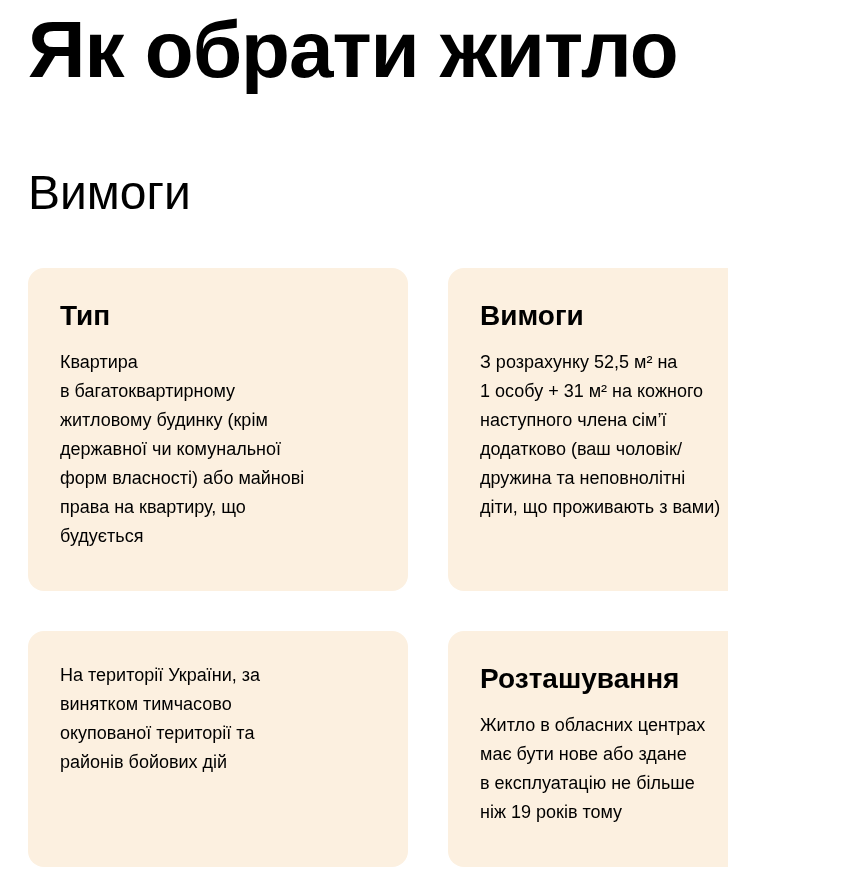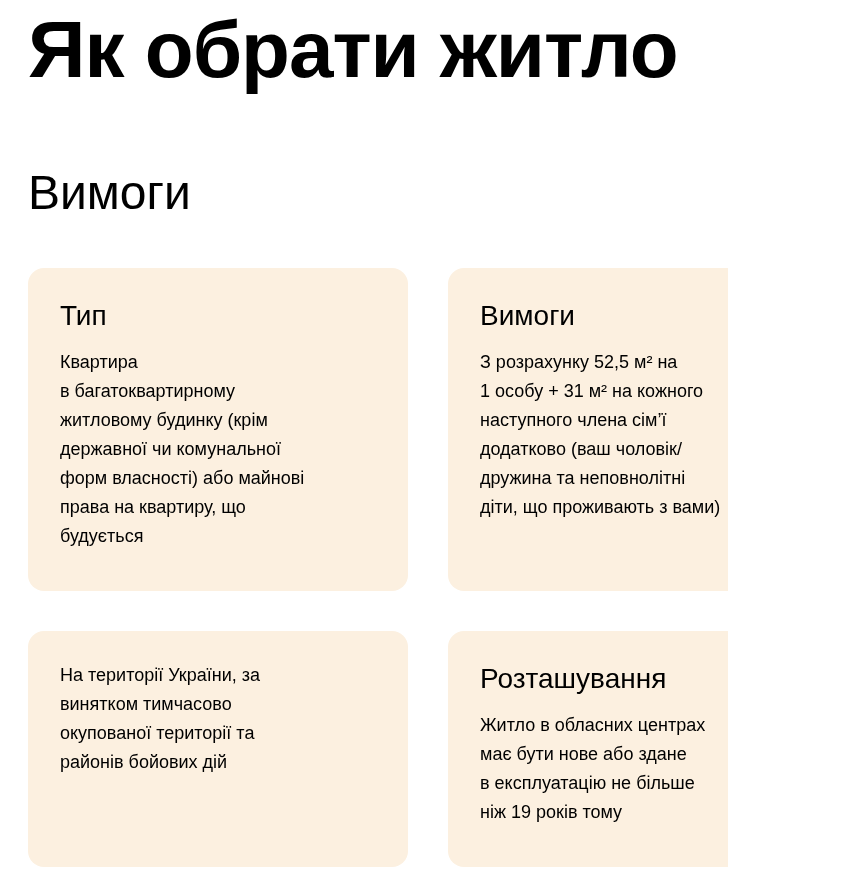--- a/index.html
+++ b/index.html
@@ -36,21 +36,21 @@
     row-gap: 40px;
   }
   .card {
     background: #FCF0E0;
     border-radius: 16px;
     padding: 30px 22px 40px 32px;
   }
   .card-title {
     font-size: 28px;
     line-height: 36px;
-    font-weight: 400;
+    font-weight: 700;
     margin-bottom: 14px;
     color: #000000;
   }
   .card-body {
     font-size: 18px;
     line-height: 29px;
     font-weight: 400;
     white-space: pre-line;
     color: #000000;
   }

